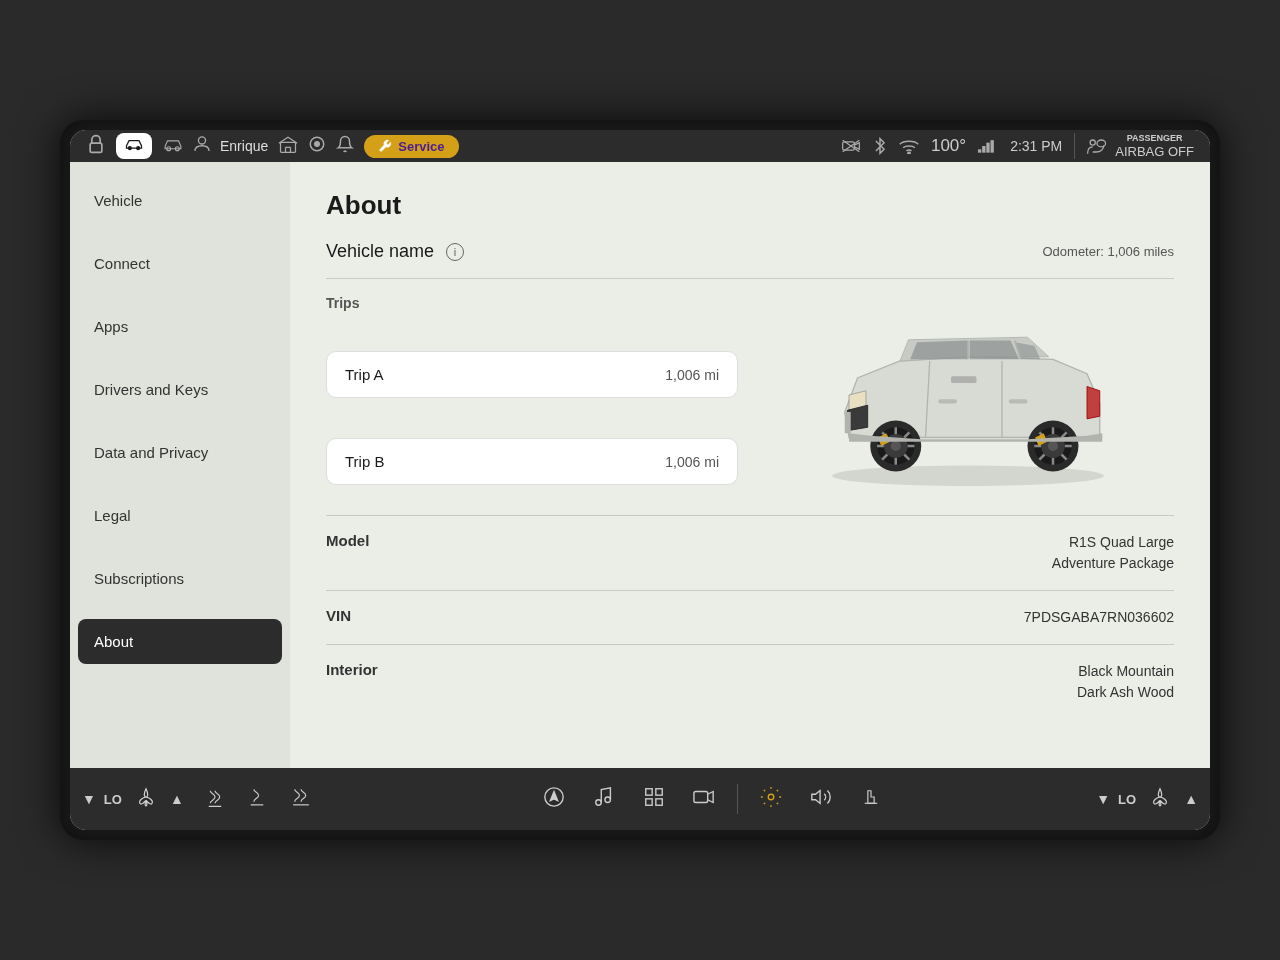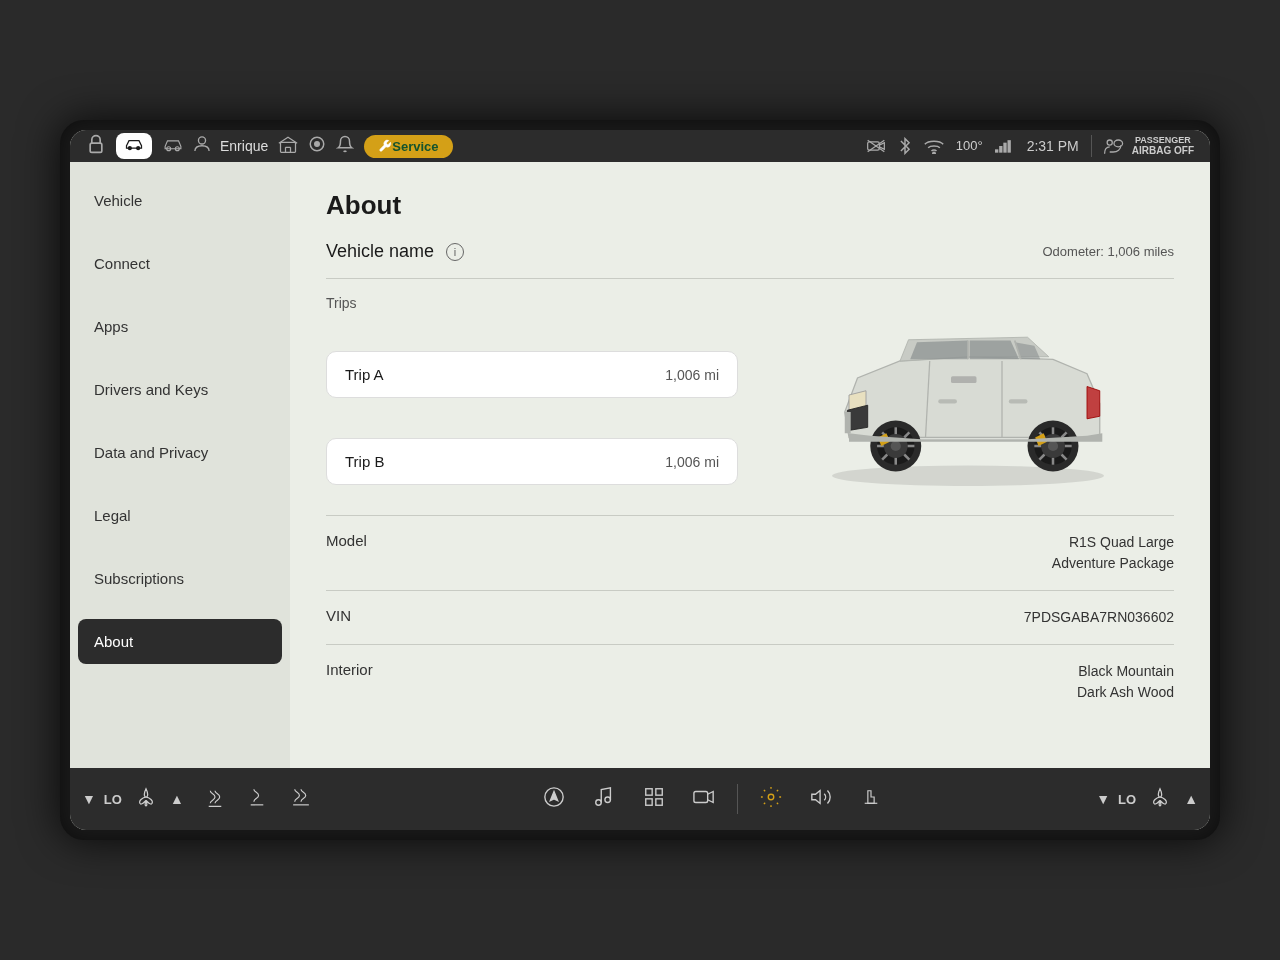--- a/index.html
+++ b/index.html
@@ -69,27 +69,28 @@
     .status-name {
       color: #ddd;
       font-size: 14px;
       display: flex;
       align-items: center;
       gap: 4px;
     }
 
     .service-btn {
       background: #d4a017;
-      color: #14532d;
+      color: #4c1d95;
       border-radius: 20px;
       padding: 4px 14px;
       font-size: 13px;
       font-weight: 600;
       display: flex;
       align-items: center;
+      gap: 6px;
     }
 
     .status-bar-right {
       display: flex;
       align-items: center;
       gap: 12px;
     }
 
     .status-right-item {
       color: #ccc;
@@ -207,21 +208,21 @@
     .right-col {
       display: flex;
       align-items: center;
       justify-content: center;
     }
 
     .section-label {
       font-size: 14px;
       color: #555;
       margin-bottom: 12px;
-      font-weight: 400;
+      font-weight: 700;
     }
 
     .trip-card {
       background: #fff;
       border-radius: 10px;
       padding: 14px 18px;
       margin-bottom: 10px;
       display: flex;
       justify-content: space-between;
       align-items: center;
@@ -250,21 +251,21 @@
       display: flex;
       justify-content: space-between;
       align-items: flex-start;
       padding: 16px 0;
       border-top: 1px solid #c8cbc4;
     }
 
     .info-row-label {
       font-size: 15px;
       color: #333;
-      font-weight: 400;
+      font-weight: 700;
       min-width: 100px;
     }
 
     .info-row-value {
       font-size: 14px;
       color: #333;
       text-align: right;
       line-height: 1.5;
     }
 
@@ -444,21 +445,21 @@
         <div class="status-right-item">
           <svg width="20" height="16" viewBox="0 0 24 18" fill="none" stroke="#aaa" stroke-width="1.8">
             <path d="M1 7 C5 2 19 2 23 7"></path>
             <path d="M5 11 C7.5 8.5 16.5 8.5 19 11"></path>
             <path d="M9 15 C10.5 13.5 13.5 13.5 15 15"></path>
             <circle cx="12" cy="18" r="1.5" fill="#aaa"></circle>
           </svg>
         </div>
 
         <div class="status-right-item">
-          <span style="color:#ccc; font-size:13px;">100°</span>
+          <span style="color:#ccc; font-size:17px;">100°</span>
         </div>
 
         <div class="status-right-item">
           <svg width="20" height="16" viewBox="0 0 24 16" fill="#aaa">
             <rect x="0" y="12" width="4" height="4"></rect>
             <rect x="5" y="8" width="4" height="8"></rect>
             <rect x="10" y="4" width="4" height="12"></rect>
             <rect x="15" y="1" width="4" height="15"></rect>
           </svg>
         </div>
@@ -470,21 +471,21 @@
         <div class="passenger-airbag">
           <div style="display:flex;align-items:center;gap:6px;text-align:center;">
             <svg width="24" height="20" viewBox="0 0 28 22" fill="none" stroke="#aaa" stroke-width="1.5">
               <circle cx="9" cy="7" r="3"></circle>
               <path d="M3 20 C3 14 6 12 9 12"></path>
               <path d="M22 10 C22 15 18 18 13 18 L9 18"></path>
               <ellipse cx="19" cy="8" rx="5" ry="4" stroke="#aaa" fill="none"></ellipse>
             </svg>
             <div>
               <div style="color:#ccc;font-size:9px;font-weight:600;">PASSENGER</div>
-              <div style="color:#ccc;font-size:10px;font-weight:700;">AIRBAG OFF</div>
+              <div style="color:#ccc;font-size:13px;font-weight:400;">AIRBAG OFF</div>
             </div>
           </div>
         </div>
       </div>
     </div>
 
     <div class="main-content">
 
       <div class="sidebar">
         <div class="sidebar-item">

